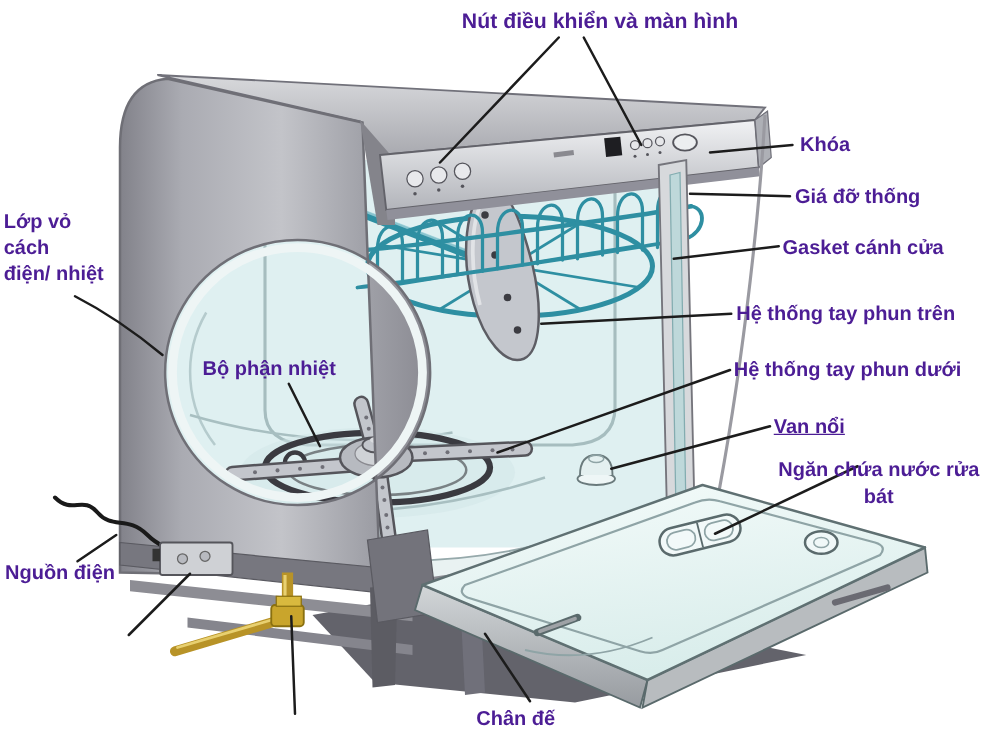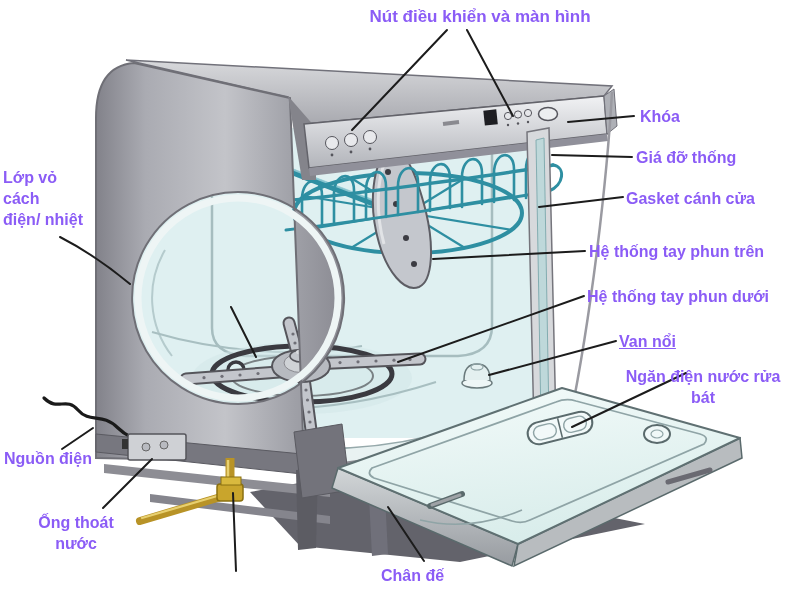--- a/index.html
+++ b/index.html
@@ -1,19 +1,19 @@
 <!DOCTYPE html>
 <html><head>
 <meta charset="utf-8">
 <style>
   html,body{margin:0;padding:0;background:#ffffff;}
   .stage{position:relative;width:800px;height:603px;background:#ffffff;overflow:hidden;
          font-family:"Liberation Sans",sans-serif;}
   .stage svg{position:absolute;left:0;top:0;}
-  .lbl{position:absolute;font-size:16px;font-weight:700;color:#8b5cf6;line-height:21px;
+  .lbl{position:absolute;font-size:16px;font-weight:700;color:#4c1d95;line-height:21px;
        white-space:pre-line;}
   .lbl-lg{font-size:17px;}
   .ctr{text-align:center;}
 </style>
 </head>
 <body>
 
 <div class="stage">
 
 <svg width="800" height="603" viewBox="0 0 800 603">
@@ -252,22 +252,21 @@
   </g>
 </svg>
 
   <div class="lbl lbl-lg ctr" style="left:340px;top:6px;width:280px;">Nút điều khiển và màn hình</div>
   <div class="lbl" style="left:640px;top:106px;text-align:center;">Khóa</div>
   <div class="lbl" style="left:636px;top:147px;">Giá đỡ thống</div>
   <div class="lbl" style="left:589px;top:241px;">Hệ thống tay phun trên</div>
   <div class="lbl" style="left:626px;top:188px;">Gasket cánh cửa</div>
   <div class="lbl" style="left:587px;top:286px;">Hệ thống tay phun dưới</div>
   <div class="lbl" style="left:619px;top:331px;text-decoration:underline;">Van nổi</div>
-  <div class="lbl ctr" style="left:612px;top:366px;width:182px;">Ngăn điện nước rửa
+  <div class="lbl ctr" style="left:612px;top:366px;width:182px;">Ngăn chứa nước rửa
 bát</div>
   <div class="lbl" style="left:3px;top:167px;">Lớp vỏ
 cách
 điện/ nhiệt</div>
+  <div class="lbl" style="left:162px;top:285px;">Bộ phận nhiệt</div>
   <div class="lbl" style="left:4px;top:448px;">Nguồn điện</div>
-  <div class="lbl ctr" style="left:24px;top:512px;width:104px;">Ống thoát
-nước</div>
   <div class="lbl" style="left:381px;top:565px;text-align:center;">Chân đế</div>
 </div>
 
 </body></html>

